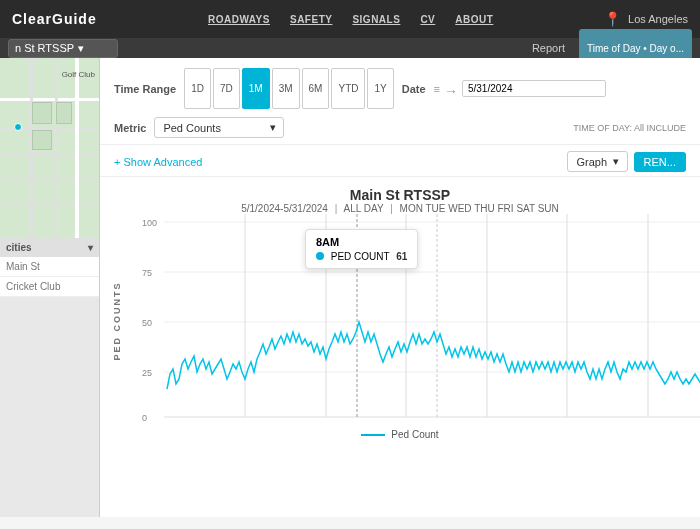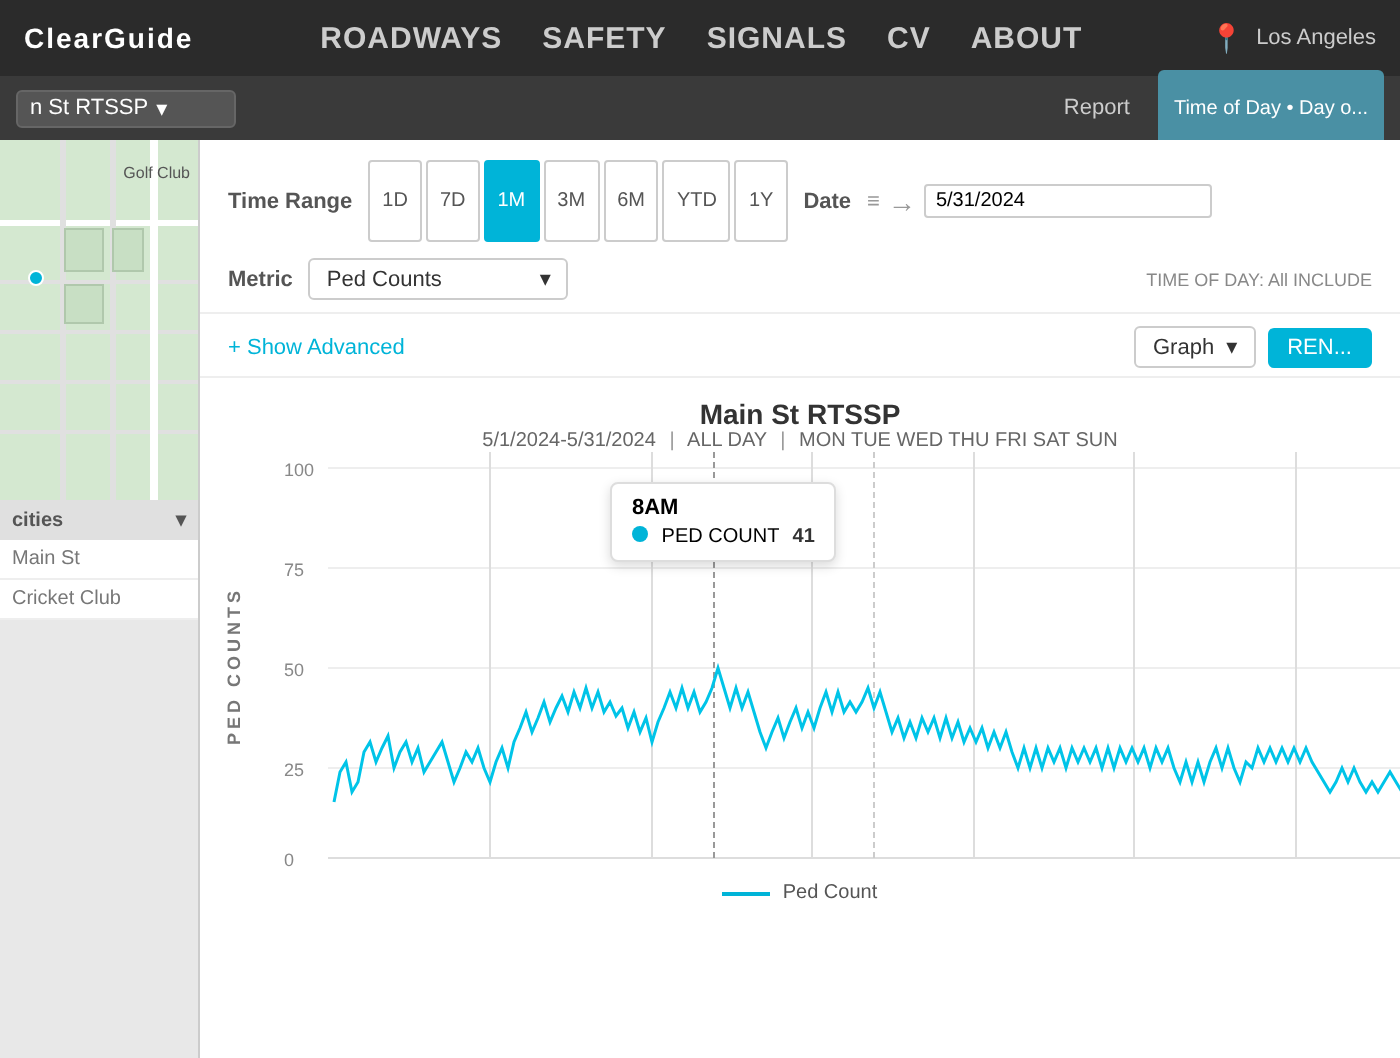--- a/index.html
+++ b/index.html
@@ -23,38 +23,39 @@
     }
     .logo span { color: white; }
     .nav-links {
       display: flex;
       gap: 20px;
       flex: 1;
       justify-content: center;
     }
     .nav-link {
       color: #ccc;
-      font-size: 15px;
+      font-size: 10px;
       font-weight: bold;
       letter-spacing: 0.5px;
       cursor: pointer;
+      text-decoration: underline;
     }
     .nav-right {
       display: flex;
       align-items: center;
       gap: 6px;
       color: #ccc;
       font-size: 11px;
     }
     .nav-pin { color: #e74c3c; font-size: 14px; }
 
     
     .subtoolbar {
       background: #3a3a3a;
-      height: 32px;
+      height: 20px;
       display: flex;
       align-items: center;
       padding: 0 8px;
       gap: 8px;
     }
     .location-select {
       background: #555;
       border: 1px solid #666;
       color: white;
       font-size: 11px;
@@ -540,21 +541,21 @@
           <text x="546" y="218" font-size="8" fill="#888" text-anchor="middle">12PM</text>
           <text x="506" y="228" font-size="8" fill="#666" text-anchor="middle">SAT</text>
         </svg>
 
         
         <div class="chart-tooltip" style="left:195px;top:15px;">
           <div class="tooltip-time">8AM</div>
           <div>
             <span class="tooltip-dot"></span>
             <span>PED COUNT</span>
-            <span class="tooltip-val">41</span>
+            <span class="tooltip-val">61</span>
           </div>
         </div>
       </div>
 
       <div class="chart-legend">
         <span class="legend-line"></span>
         <span>Ped Count</span>
       </div>
     </div>
   </div>

